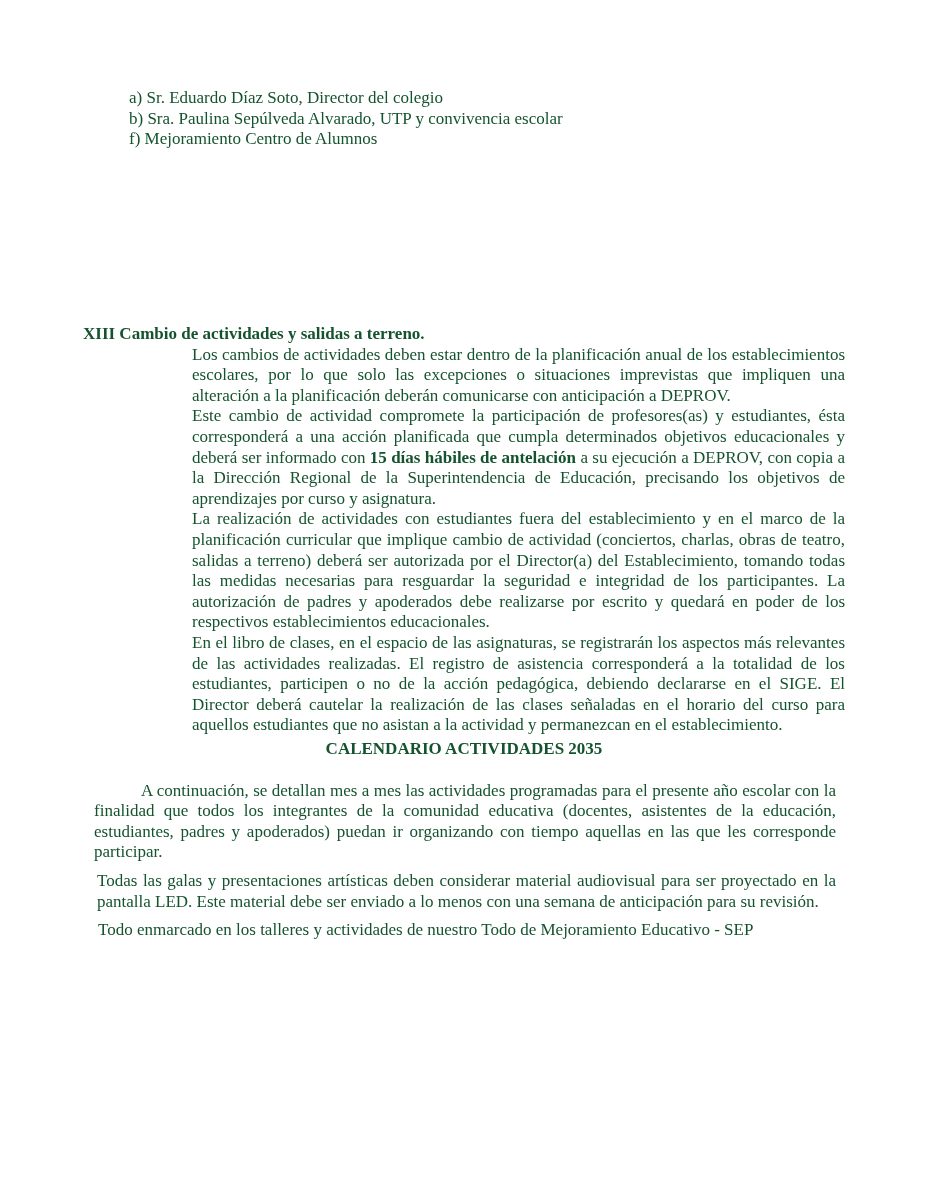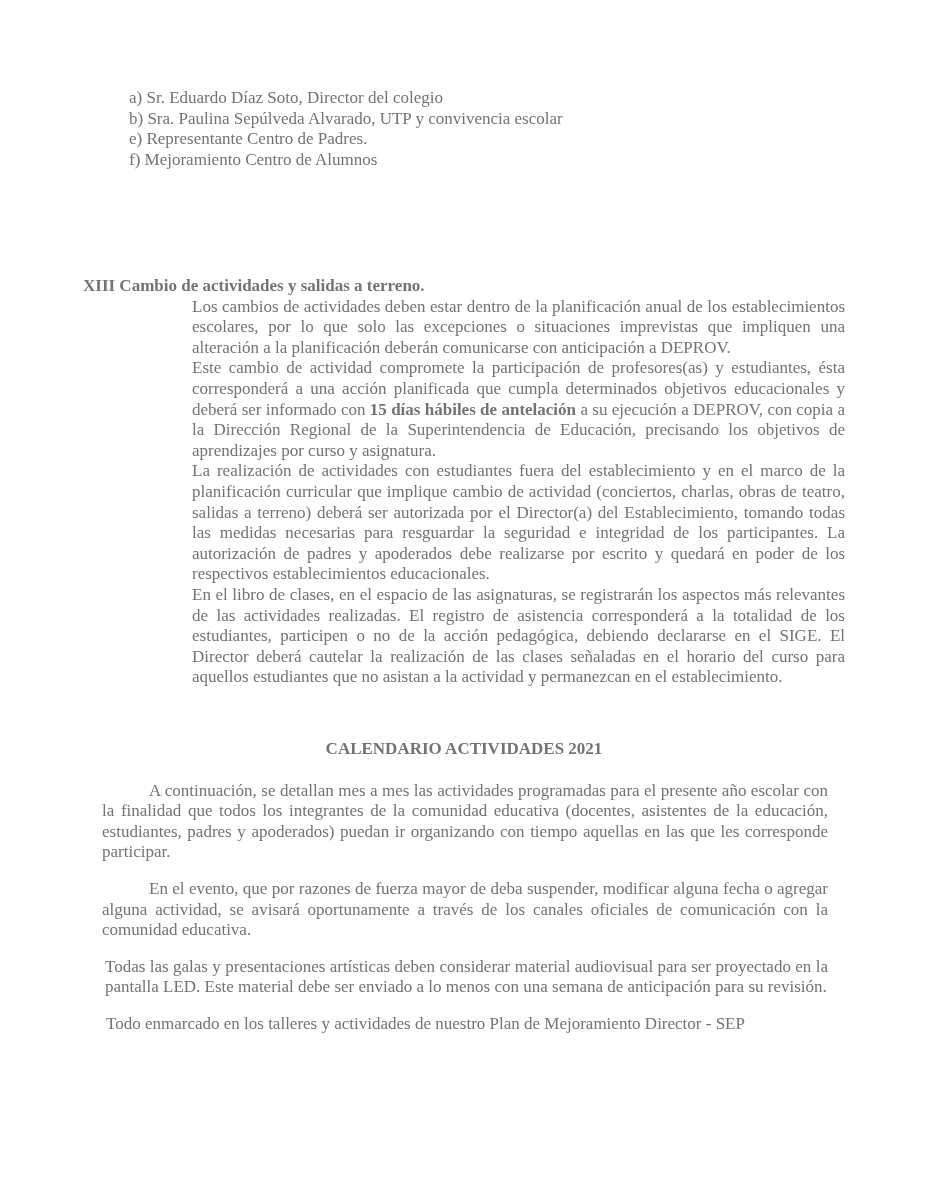--- a/index.html
+++ b/index.html
@@ -8,36 +8,37 @@
     background: #ffffff;
   }
   .page {
     position: relative;
     width: 927px;
     height: 1200px;
     background: #ffffff;
     font-family: "Liberation Serif", "DejaVu Serif", serif;
     font-size: 17px;
     line-height: 20.6px;
-    color: #737373;
+    color: #14532d;
     overflow: hidden;
   }
   .committee-list {
     position: absolute;
     left: 129px;
     top: 88px;
   }
   .section13 {
     position: absolute;
     left: 83px;
     top: 276px;
     width: 762px;
   }
   .section13-heading {
     font-weight: bold;
+    margin-top: 48px;
   }
   .section13-body {
     margin-left: 109px;
     text-align: justify;
   }
   .section13-body p {
     margin: 0;
   }
   .calendar {
     position: absolute;
@@ -49,58 +50,56 @@
     font-weight: bold;
     text-align: center;
   }
   .calendar-body {
     margin-left: 3px;
     margin-top: 21px;
     width: 758px;
     text-align: justify;
   }
   .calendar-body p {
-    margin: 16px;
+    margin: 8px;
   }
   .first-line-indent {
     text-indent: 47px;
   }
   .block-gap {
     margin-top: 18px;
     padding-left: 3px;
   }
   .small-pad {
     padding-left: 4px;
   }
 </style>
 </head>
 <body>
 
 <div class="page">
 
   <div class="committee-list">
     <div>a) Sr. Eduardo Díaz Soto, Director del colegio</div>
     <div>b) Sra. Paulina Sepúlveda Alvarado, UTP y convivencia escolar</div>
-    <div>e) Representante Centro de Padres.</div>
     <div>f) Mejoramiento Centro de Alumnos</div>
   </div>
 
   <div class="section13">
     <div class="section13-heading">XIII Cambio de actividades y salidas a terreno.</div>
     <div class="section13-body">
       <p>Los cambios de actividades deben estar dentro de la planificación anual de los establecimientos escolares, por lo que solo las excepciones o situaciones imprevistas que impliquen una alteración a la planificación deberán comunicarse con anticipación a DEPROV.</p>
       <p><span>Este cambio de actividad compromete la participación de profesores(as) y estudiantes, ésta corresponderá a una acción planificada que cumpla determinados objetivos educacionales y deberá ser informado con </span><b>15 días hábiles de antelación</b><span> a su ejecución a DEPROV, con copia a la Dirección Regional de la Superintendencia de Educación, precisando los objetivos de aprendizajes por curso y asignatura.</span></p>
       <p>La realización de actividades con estudiantes fuera del establecimiento y en el marco de la planificación curricular que implique cambio de actividad (conciertos, charlas, obras de teatro, salidas a terreno) deberá ser autorizada por el Director(a) del Establecimiento, tomando todas las medidas necesarias para resguardar la seguridad e integridad de los participantes. La autorización de padres y apoderados debe realizarse por escrito y quedará en poder de los respectivos establecimientos educacionales.</p>
       <p>En el libro de clases, en el espacio de las asignaturas, se registrarán los aspectos más relevantes de las actividades realizadas. El registro de asistencia corresponderá a la totalidad de los estudiantes, participen o no de la acción pedagógica, debiendo declararse en el SIGE. El Director deberá cautelar la realización de las clases señaladas en el horario del curso para aquellos estudiantes que no asistan a la actividad y permanezcan en el establecimiento.</p>
     </div>
   </div>
 
   <div class="calendar">
-    <div class="calendar-heading">CALENDARIO ACTIVIDADES 2021</div>
+    <div class="calendar-heading">CALENDARIO ACTIVIDADES 2035</div>
     <div class="calendar-body">
       <p class="first-line-indent">A continuación, se detallan mes a mes las actividades programadas para el presente año escolar con la finalidad que todos los integrantes de la comunidad educativa (docentes, asistentes de la educación, estudiantes, padres y apoderados) puedan ir organizando con tiempo aquellas en las que les corresponde participar.</p>
-      <p class="first-line-indent">En el evento, que por razones de fuerza mayor de deba suspender, modificar alguna fecha o agregar alguna actividad, se avisará oportunamente a través de los canales oficiales de comunicación con la comunidad educativa.</p>
       <p class="block-gap">Todas las galas y presentaciones artísticas deben considerar material audiovisual para ser proyectado en la pantalla LED. Este material debe ser enviado a lo menos con una semana de anticipación para su revisión.</p>
-      <p class="small-pad">Todo enmarcado en los talleres y actividades de nuestro Plan de Mejoramiento Director - SEP</p>
+      <p class="small-pad">Todo enmarcado en los talleres y actividades de nuestro Todo de Mejoramiento Educativo - SEP</p>
     </div>
   </div>
 
 </div>
 
 </body></html>

